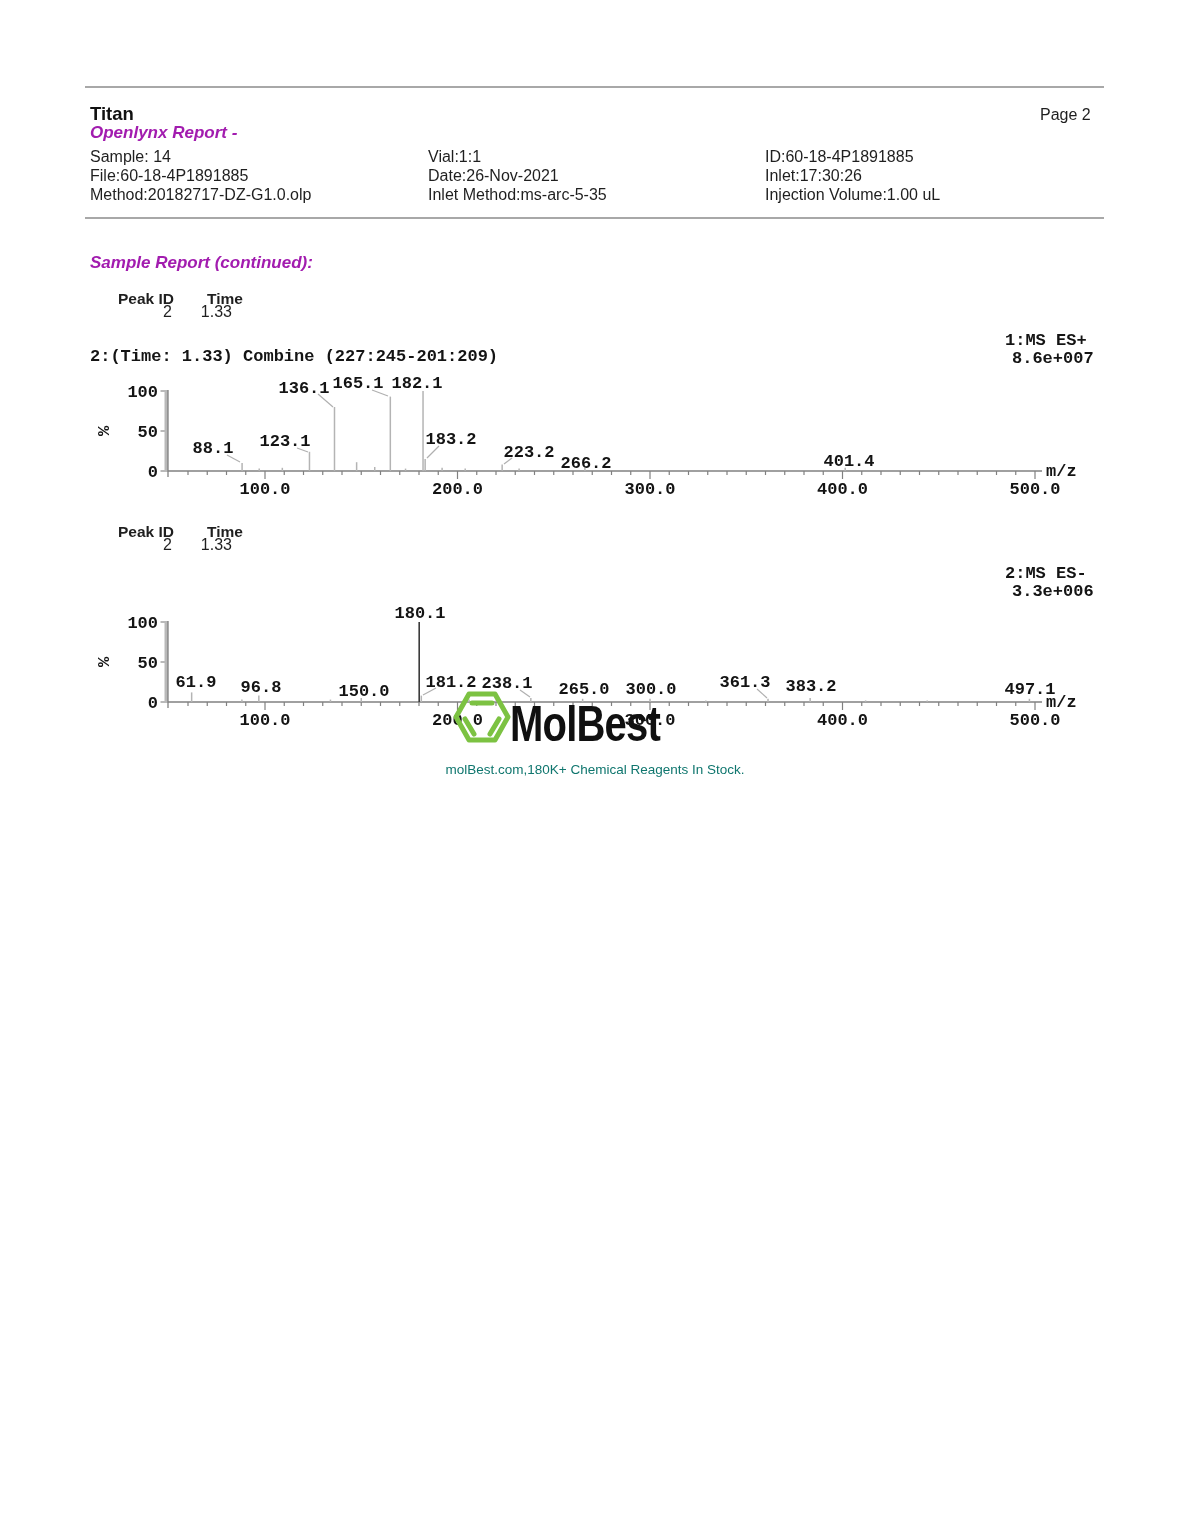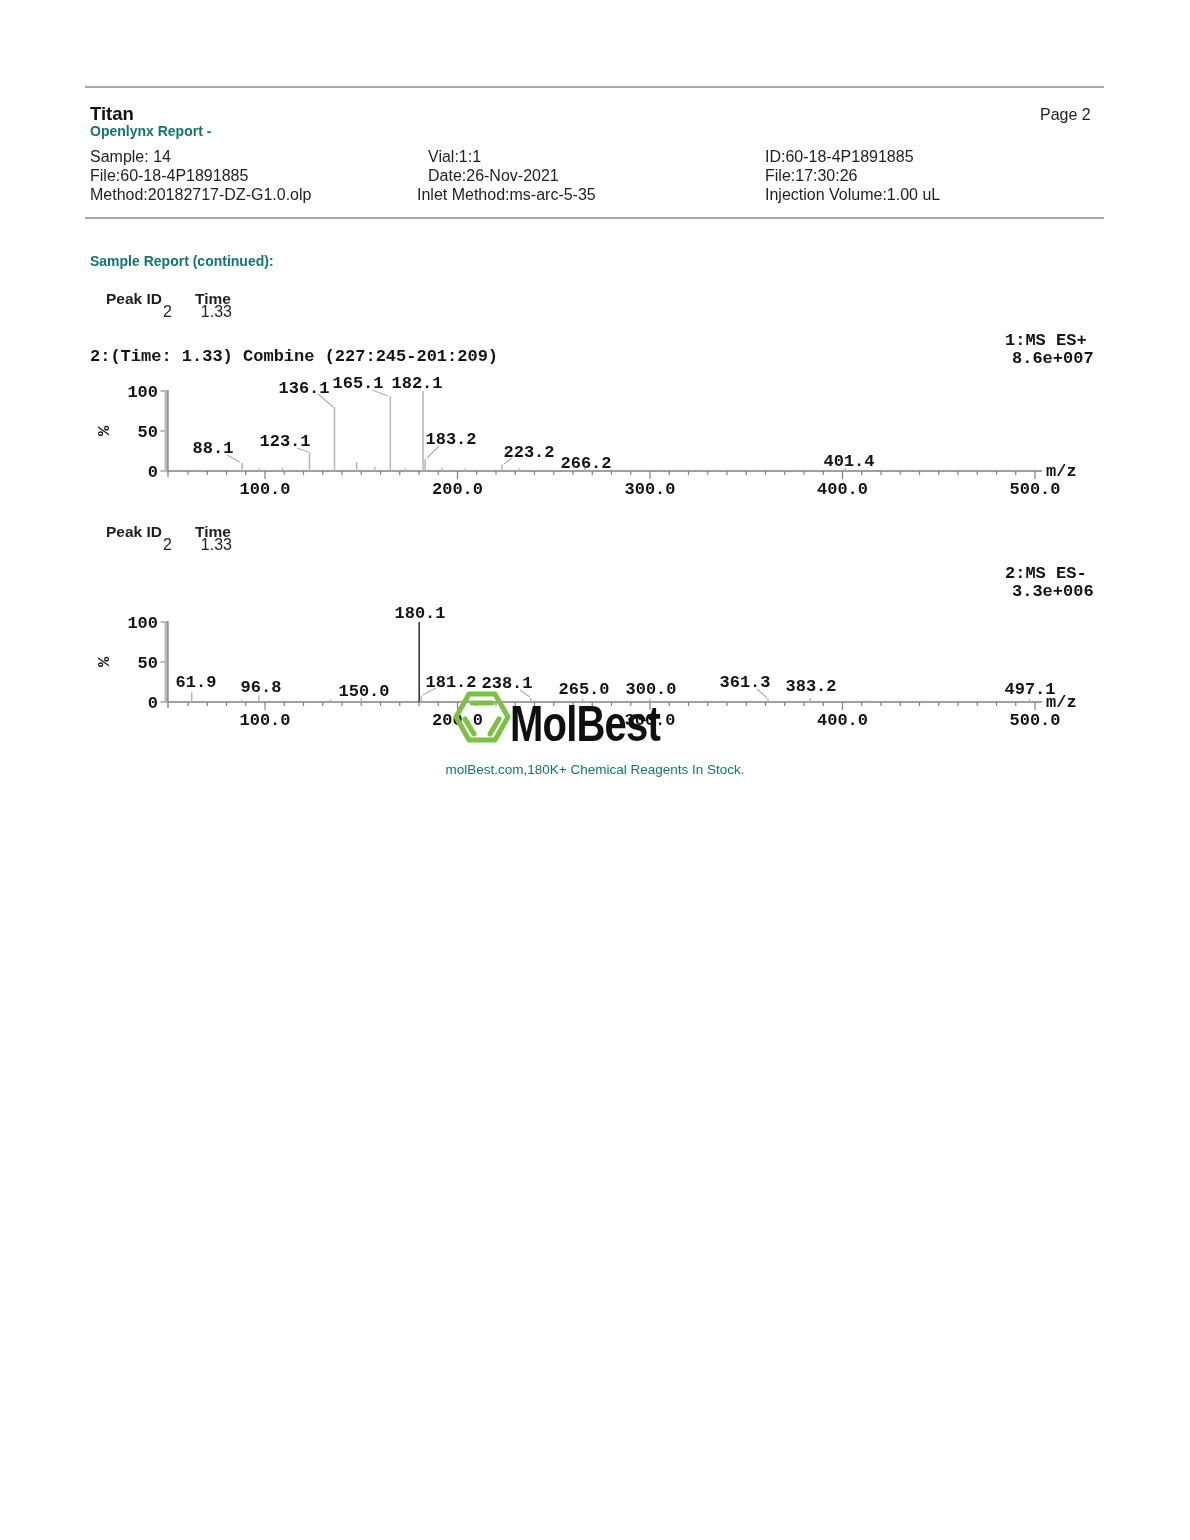--- a/index.html
+++ b/index.html
@@ -1,23 +1,23 @@
 <!DOCTYPE html>
 <html><head>
 <meta charset="utf-8">
 <style>
   html,body{margin:0;padding:0;background:#fff;}
   .page{position:relative;width:1190px;height:1540px;background:#fff;overflow:hidden;
         font-family:"Liberation Sans",sans-serif;color:#1f1f1f;}
   .abs{position:absolute;white-space:pre;}
   .rule{position:absolute;left:85px;width:1019px;height:2px;background:#a8a8a8;}
   .sans15{font-size:16px;line-height:1.15;}
-  .sans15b{font-size:15.5px;font-weight:bold;line-height:1.15;}
+  .sans15b{font-size:15.5px;font-weight:bold;line-height:1.15;margin-left:12px;}
   .titan{font-size:18.5px;font-weight:bold;color:#111;}
-  .sub{font-size:14px;font-weight:bold;color:#0f766e;}
+  .sub{font-size:17px;font-weight:bold;color:#a21caf;font-style:italic;}
   .mono{font-family:"Liberation Mono",monospace;font-weight:bold;font-size:17px;color:#141414;line-height:1.1;}
   .ralign{text-align:right;display:inline-block;}
   svg.spec{position:absolute;left:0;top:0;pointer-events:none;}
   svg.spec text{font-family:"Liberation Mono",monospace;font-weight:bold;font-size:17px;fill:#141414;}
   .logo-text{position:absolute;left:510px;top:699px;font-size:50px;font-weight:bold;color:#101010;
              letter-spacing:-1px;transform:scaleX(0.8);transform-origin:left top;line-height:1;}
   .caption{position:absolute;left:300px;top:762px;width:590px;text-align:center;
            font-size:13.5px;color:#0f766e;white-space:pre;}
 </style>
 </head>
@@ -29,23 +29,23 @@
 
   <div class="abs titan" style="left:90px;top:103px;">Titan</div>
   <div class="abs sans15" style="left:1040px;top:106px;">Page 2</div>
   <div class="abs sub" style="left:90px;top:123px;">Openlynx Report -</div>
 
   <div class="abs sans15" style="left:90px;top:148px;">Sample: 14</div>
   <div class="abs sans15" style="left:428px;top:148px;">Vial:1:1</div>
   <div class="abs sans15" style="left:765px;top:148px;">ID:60-18-4P1891885</div>
   <div class="abs sans15" style="left:90px;top:167px;">File:60-18-4P1891885</div>
   <div class="abs sans15" style="left:428px;top:167px;">Date:26-Nov-2021</div>
-  <div class="abs sans15" style="left:765px;top:167px;">File:17:30:26</div>
+  <div class="abs sans15" style="left:765px;top:167px;">Inlet:17:30:26</div>
   <div class="abs sans15" style="left:90px;top:186px;">Method:20182717-DZ-G1.0.olp</div>
-  <div class="abs sans15" style="left:417px;top:186px;">Inlet Method:ms-arc-5-35</div>
+  <div class="abs sans15" style="left:428px;top:186px;">Inlet Method:ms-arc-5-35</div>
   <div class="abs sans15" style="left:765px;top:186px;">Injection Volume:1.00 uL</div>
 
   <div class="rule" style="top:217px;"></div>
 
   <div class="abs sub" style="left:90px;top:253px;">Sample Report (continued):</div>
 
   <div class="abs sans15b" style="left:106px;top:290px;">Peak ID</div>
   <div class="abs sans15b" style="left:195px;top:290px;">Time</div>
   <div class="abs sans15 ralign" style="left:132px;top:303px;width:40px;">2</div>
   <div class="abs sans15 ralign" style="left:192px;top:303px;width:40px;">1.33</div>

